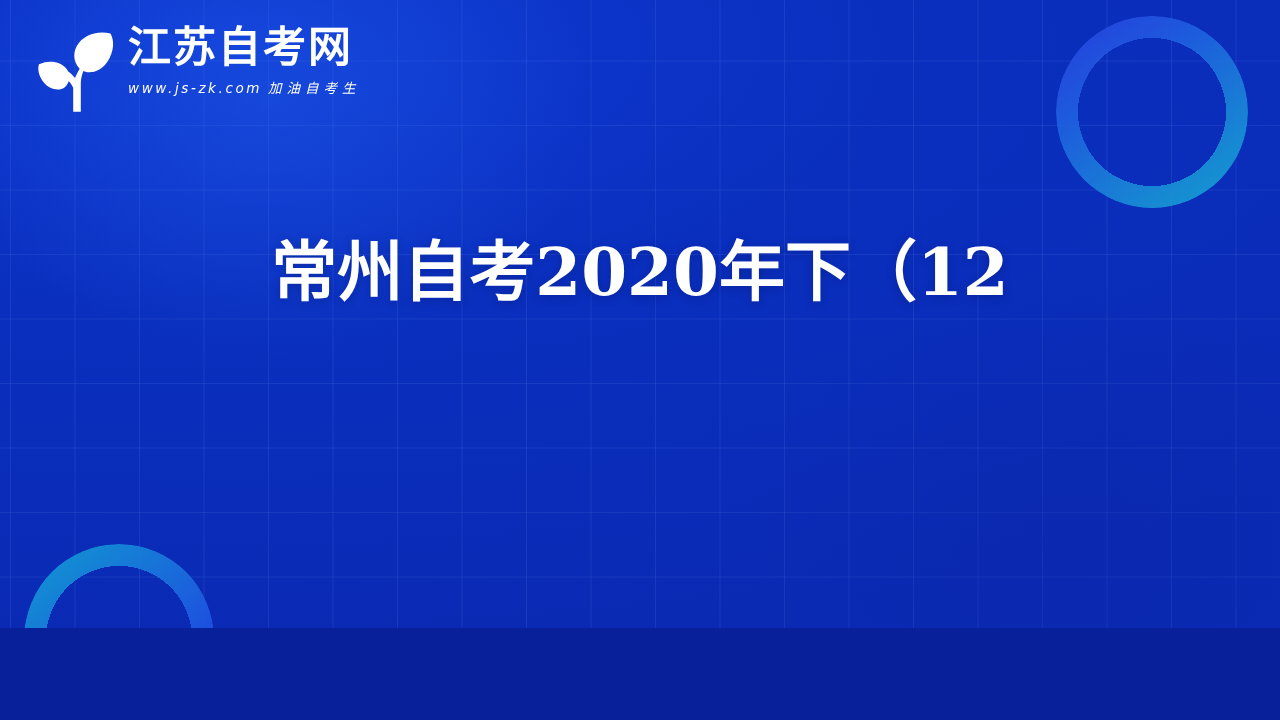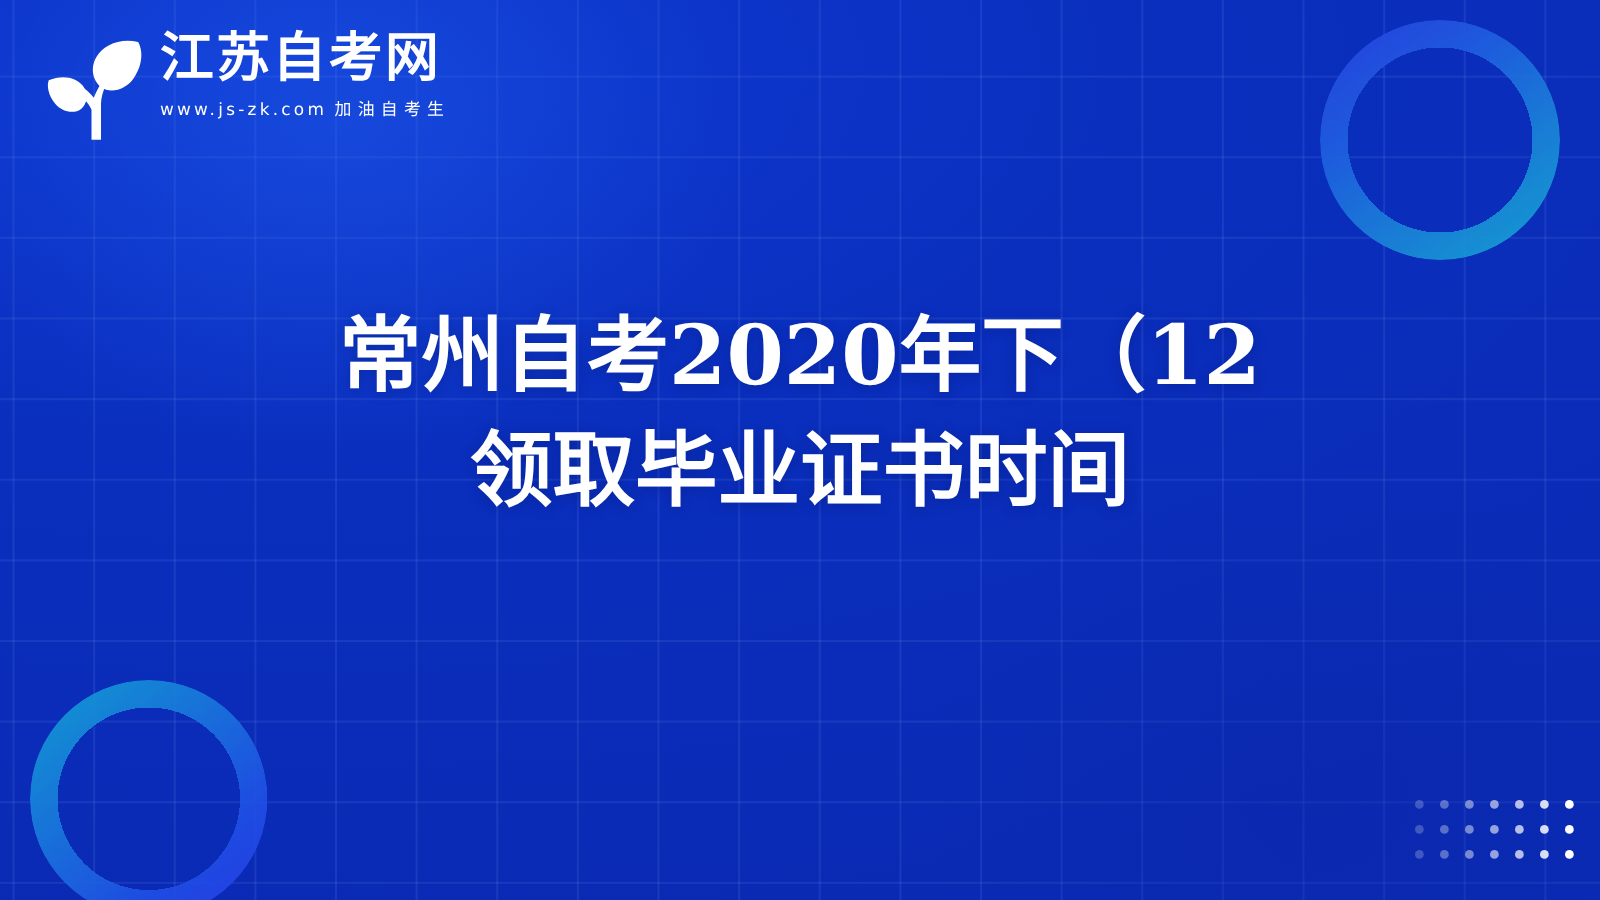--- a/index.html
+++ b/index.html
@@ -4,21 +4,21 @@
 <title>江苏自考网</title>
 <style>
   html, body {
     margin: 0;
     padding: 0;
     background: #08209a;
   }
   #stage {
     position: relative;
     width: 1280px;
-    height: 720px;
+    height: 628px;
     overflow: hidden;
     background: #0a33c4;
     font-family: "Liberation Sans", "DejaVu Sans", sans-serif;
     -webkit-font-smoothing: antialiased;
   }
 
   
   .bg-base {
     position: absolute;
     inset: 0;
@@ -121,39 +121,39 @@
     font-family: "DejaVu Sans", "Liberation Sans", sans-serif;
   }
   .logo-sub {
     margin-top: 13px;
     font-size: 13.5px;
     line-height: 1;
     color: #ffffff;
     letter-spacing: 2.6px;
     white-space: nowrap;
     font-family: "DejaVu Sans", "Liberation Sans", sans-serif;
+    font-style: italic;
   }
   .logo-sub .cn { letter-spacing: 5px; margin-left: 6px; }
 
   
   .headline {
     position: absolute;
     left: 0; right: 0;
     top: 226px;
     text-align: center;
     padding: 0 150px;
     box-sizing: border-box;
     color: #ffffff;
     font-family: "DejaVu Serif", "Liberation Serif", serif;
     font-weight: 700;
     font-size: 66px;
     line-height: 92px;
     letter-spacing: 0px;
     text-shadow: 0 2px 10px rgba(2,16,90,0.30);
-    margin-top: 12px;
   }
   .headline .ln { display: block; white-space: nowrap; }
 </style>
 </head>
 <body>
 
 <div id="stage">
 
   <div class="bg-base"></div>
   <div class="bg-grid"></div>
@@ -196,16 +196,15 @@
     <div class="logo-text">
       <div class="logo-title">江苏自考网</div>
       <div class="logo-sub">
         <span>www.js-zk.com</span><span class="cn">加油自考生</span>
       </div>
     </div>
   </div>
 
   <div class="headline">
     <span class="ln">常州自考2020年下（12</span>
-    <span class="ln">领取毕业证书时间</span>
   </div>
 
 </div>
 
 </body></html>

